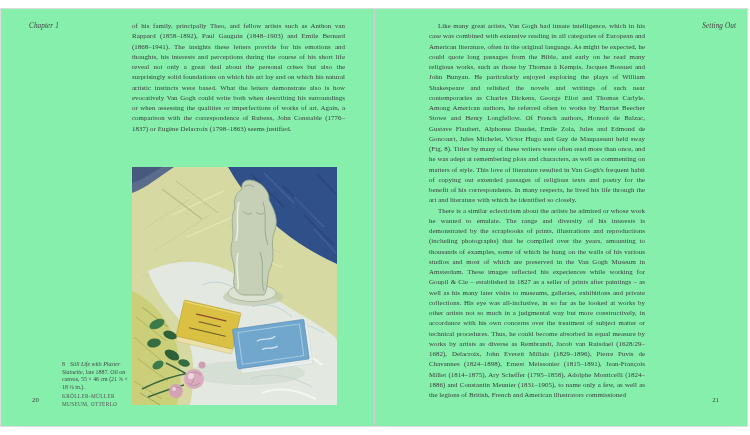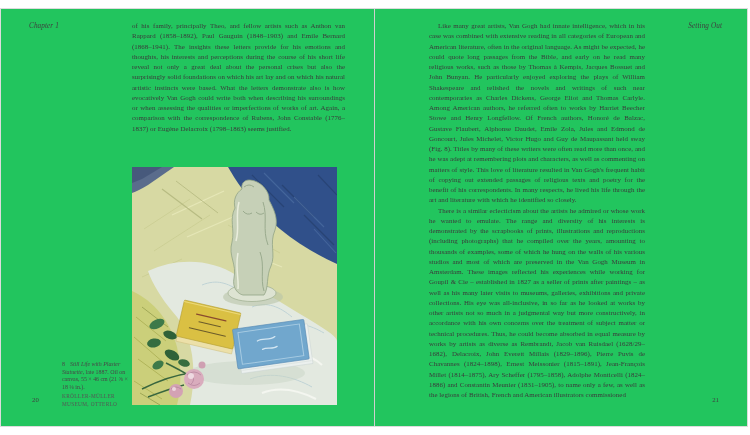--- a/index.html
+++ b/index.html
@@ -9,40 +9,40 @@
     overflow: hidden;
     font-family: "Liberation Serif", serif;
   }
   .stage { position: relative; width: 750px; height: 435px; }
 
   .spread {
     position: absolute; left: 0px; top: 8px;
     width: 748px; height: 419px;
     border: 1px solid #dcdcdc;
     box-sizing: border-box;
-    background: #22c55e;
+    background: #86efac;
   }
   .gutter {
     position: absolute; left: 373px; top: 0; bottom: 0;
     width: 1px; background: #cfcfcf;
   }
   .page { position: absolute; top: 0; bottom: 0; }
   .page-left  { left: 0; width: 373px; }
   .page-right { left: 374px; width: 372px; }
 
   .running-head {
     position: absolute; top: 13px;
     font-style: italic;
     font-size: 7.2px;
     color: #3f3f3f;
     letter-spacing: 0.1px;
     white-space: nowrap;
   }
   .rh-left  { left: 28px; }
-  .rh-right { right: 25px; text-align: right; }
+  .rh-right { right: 11px; text-align: right; }
 
   .folio {
     position: absolute; top: 387px;
     font-size: 6.8px; color: #3f3f3f;
   }
   .folio-left  { left: 31px; }
   .folio-right { right: 28px; }
 
   .body-col {
     position: absolute;

